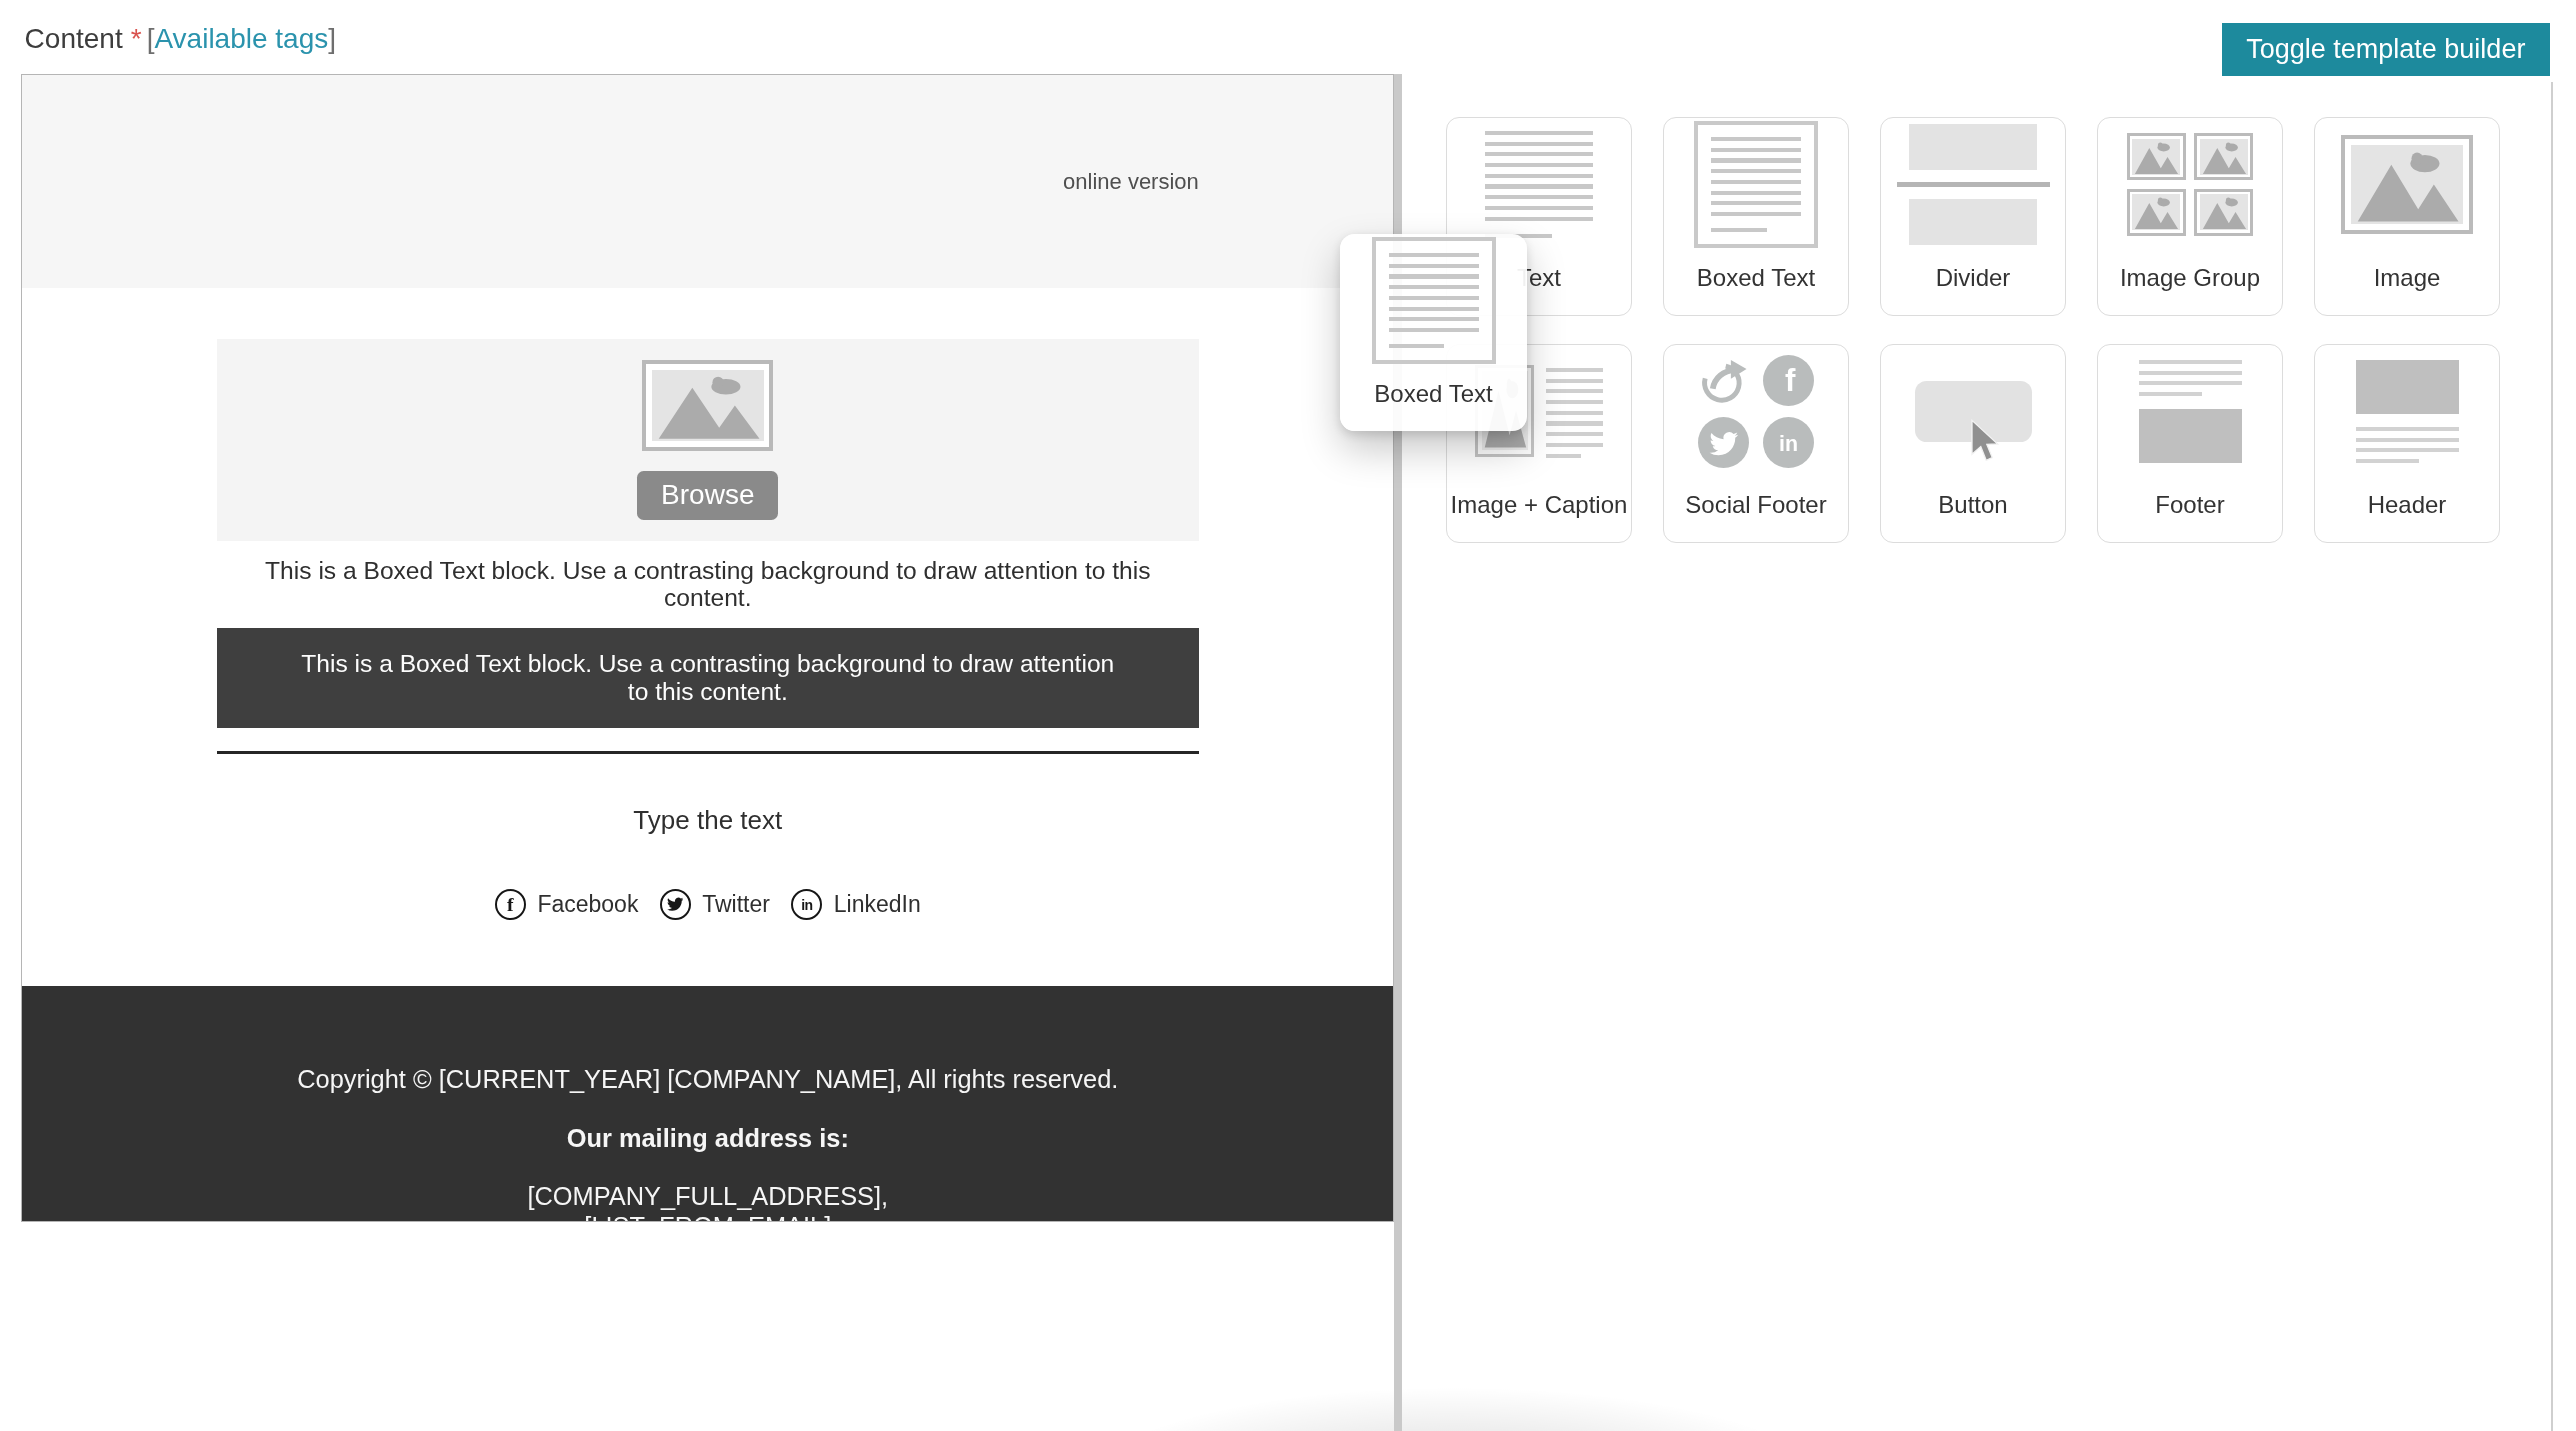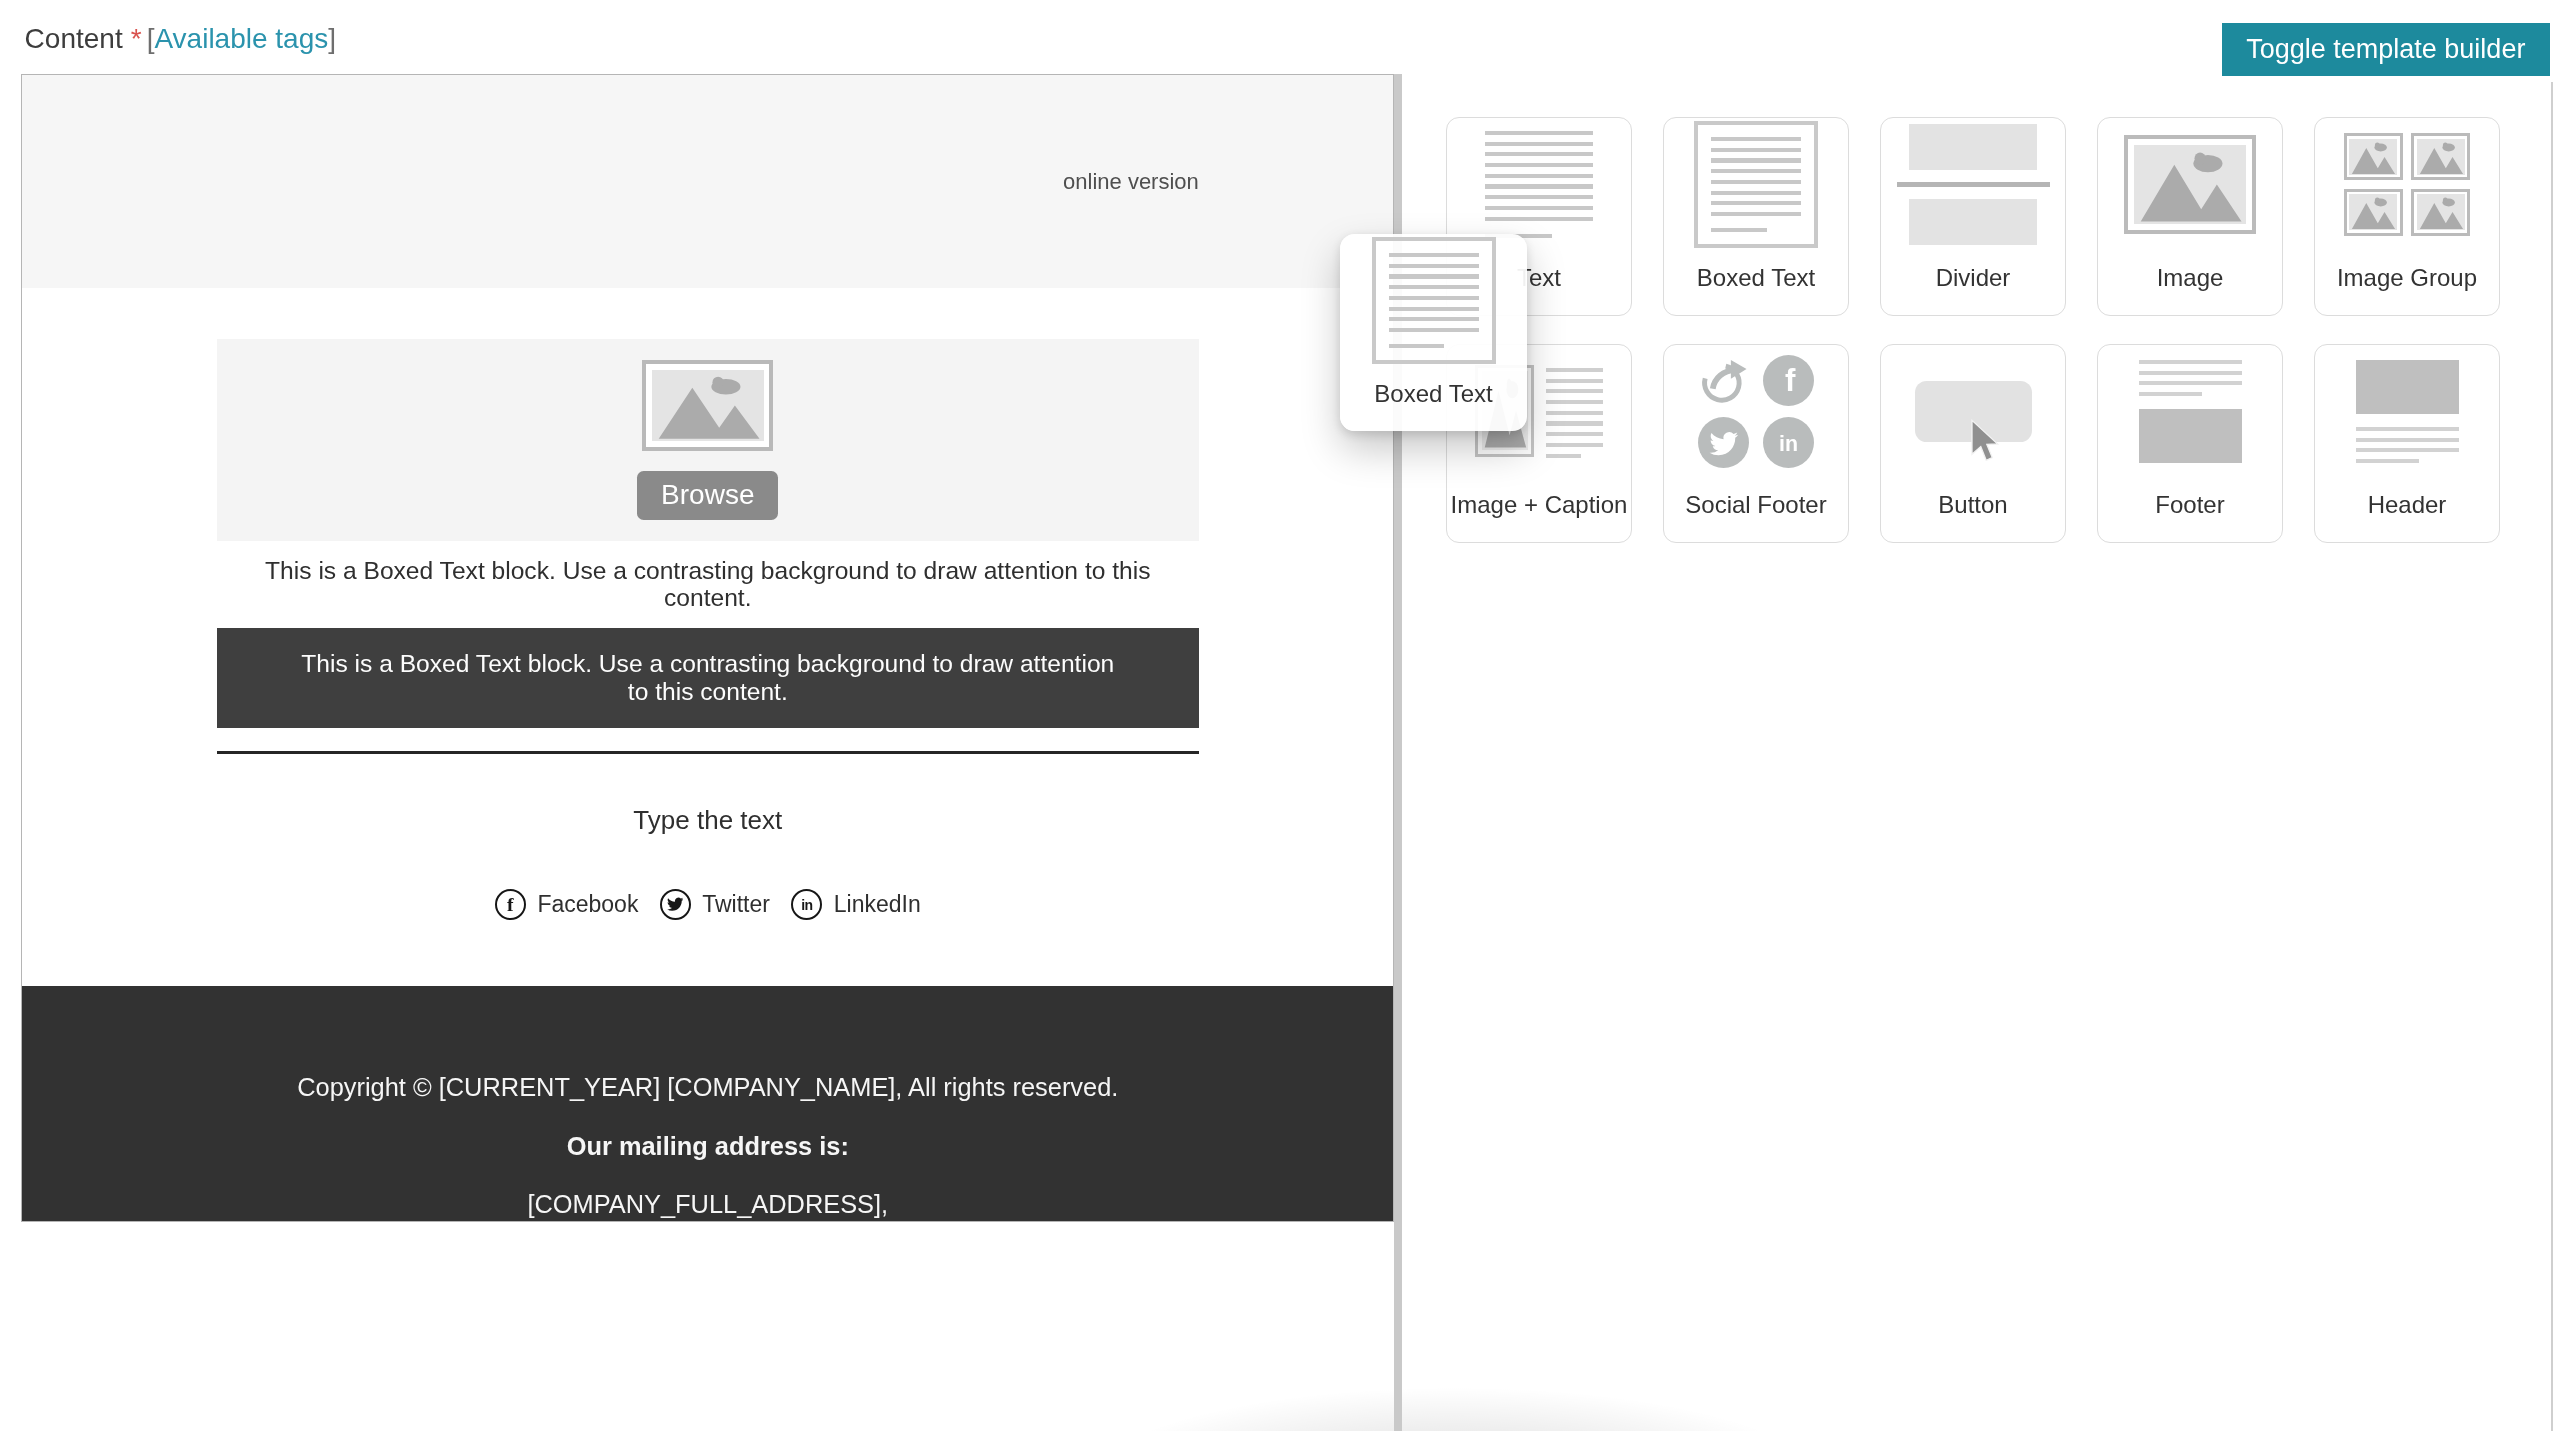--- a/index.html
+++ b/index.html
@@ -39,21 +39,21 @@
   .social-row { margin-top:53px; display:flex; justify-content:center; align-items:center; gap:21.3px; }
   .social-item { display:flex; align-items:center; gap:11.5px; cursor:pointer; }
   .ring { width:31px; height:31px; border:2.5px solid #161616; border-radius:50%;
     display:flex; align-items:center; justify-content:center; color:#161616; }
   .ring .fglyph { font-size:19.7px; font-weight:bold; font-family:"Liberation Serif", serif; }
   .ring .inglyph { font-size:14px; font-weight:bold; letter-spacing:-0.8px; }
   .social-label { font-size:23px; color:#2f2f2f; }
 
   .email-footer { position:absolute; left:0; top:911px; width:100%; height:422px;
     background:#323232; color:#f6f6f6; text-align:center; font-size:25.4px; }
-  .email-footer p { margin:16px; }
+  .email-footer p { margin:8px; }
   .f-copy { padding-top:71px; }
   .f-mail { margin-top:29.6px !important; font-weight:bold; }
   .f-addr { margin-top:29.6px !important; line-height:29.6px; }
   .f-change { margin-top:29.6px !important; }
   .f-update { margin-top:29.6px !important; }
   .bottom-strip { position:absolute; left:0; top:1333px; width:100%; height:24.6px; background:#f2f2f2; }
 
   
   .divider-bar { position:absolute; left:1394px; top:74px; width:8.2px; height:1358px; background:#c9c9c9; z-index:5; }
   .palette-line { position:absolute; left:2551px; top:82px; width:1.6px; height:1350px; background:#cfcfcf; }
@@ -215,57 +215,57 @@
             <div class="div-block"></div>
             <div class="div-rule"></div>
             <div class="div-block"></div>
           </div>
       </div>
       <div class="card-label">Divider</div>
     </div>
 
     <div class="card">
       <div class="card-icon">
+        <div class="grid4">
+          <div class="miniframe">
+              <div class="mini-inner"><svg width="48" height="36" viewBox="0 0 100 64" preserveAspectRatio="none">
+                  <use href="#mountain-scene"></use>
+                </svg></div>
+            </div>
+          <div class="miniframe">
+              <div class="mini-inner"><svg width="48" height="36" viewBox="0 0 100 64" preserveAspectRatio="none">
+                  <use href="#mountain-scene"></use>
+                </svg></div>
+            </div>
+          <div class="miniframe">
+              <div class="mini-inner"><svg width="48" height="36" viewBox="0 0 100 64" preserveAspectRatio="none">
+                  <use href="#mountain-scene"></use>
+                </svg></div>
+            </div>
+          <div class="miniframe">
+              <div class="mini-inner"><svg width="48" height="36" viewBox="0 0 100 64" preserveAspectRatio="none">
+                  <use href="#mountain-scene"></use>
+                </svg></div>
+            </div>
+        </div>
+      </div>
+      <div class="card-label">Image Group</div>
+    </div>
+
+    <div class="card">
+      <div class="card-icon">
         <div class="frame" style="border-color:#bbb;">
             <div class="imgarea" style="width:112px;height:79px;">
           <svg width="112" height="79" viewBox="0 0 100 64" preserveAspectRatio="none">
                 <use href="#mountain-scene"></use>
               </svg>
         </div>
           </div>
       </div>
       <div class="card-label">Image</div>
-    </div>
-
-    <div class="card">
-      <div class="card-icon">
-        <div class="grid4">
-          <div class="miniframe">
-              <div class="mini-inner"><svg width="48" height="36" viewBox="0 0 100 64" preserveAspectRatio="none">
-                  <use href="#mountain-scene"></use>
-                </svg></div>
-            </div>
-          <div class="miniframe">
-              <div class="mini-inner"><svg width="48" height="36" viewBox="0 0 100 64" preserveAspectRatio="none">
-                  <use href="#mountain-scene"></use>
-                </svg></div>
-            </div>
-          <div class="miniframe">
-              <div class="mini-inner"><svg width="48" height="36" viewBox="0 0 100 64" preserveAspectRatio="none">
-                  <use href="#mountain-scene"></use>
-                </svg></div>
-            </div>
-          <div class="miniframe">
-              <div class="mini-inner"><svg width="48" height="36" viewBox="0 0 100 64" preserveAspectRatio="none">
-                  <use href="#mountain-scene"></use>
-                </svg></div>
-            </div>
-        </div>
-      </div>
-      <div class="card-label">Image Group</div>
     </div>
 
     <div class="card">
       <div class="card-icon">
         <div class="cap-icon">
           <div class="portrait">
               <div class="portrait-inner"><svg width="46" height="79" viewBox="0 0 100 64" preserveAspectRatio="none">
                   <use href="#mountain-scene"></use>
                 </svg></div>
             </div>

